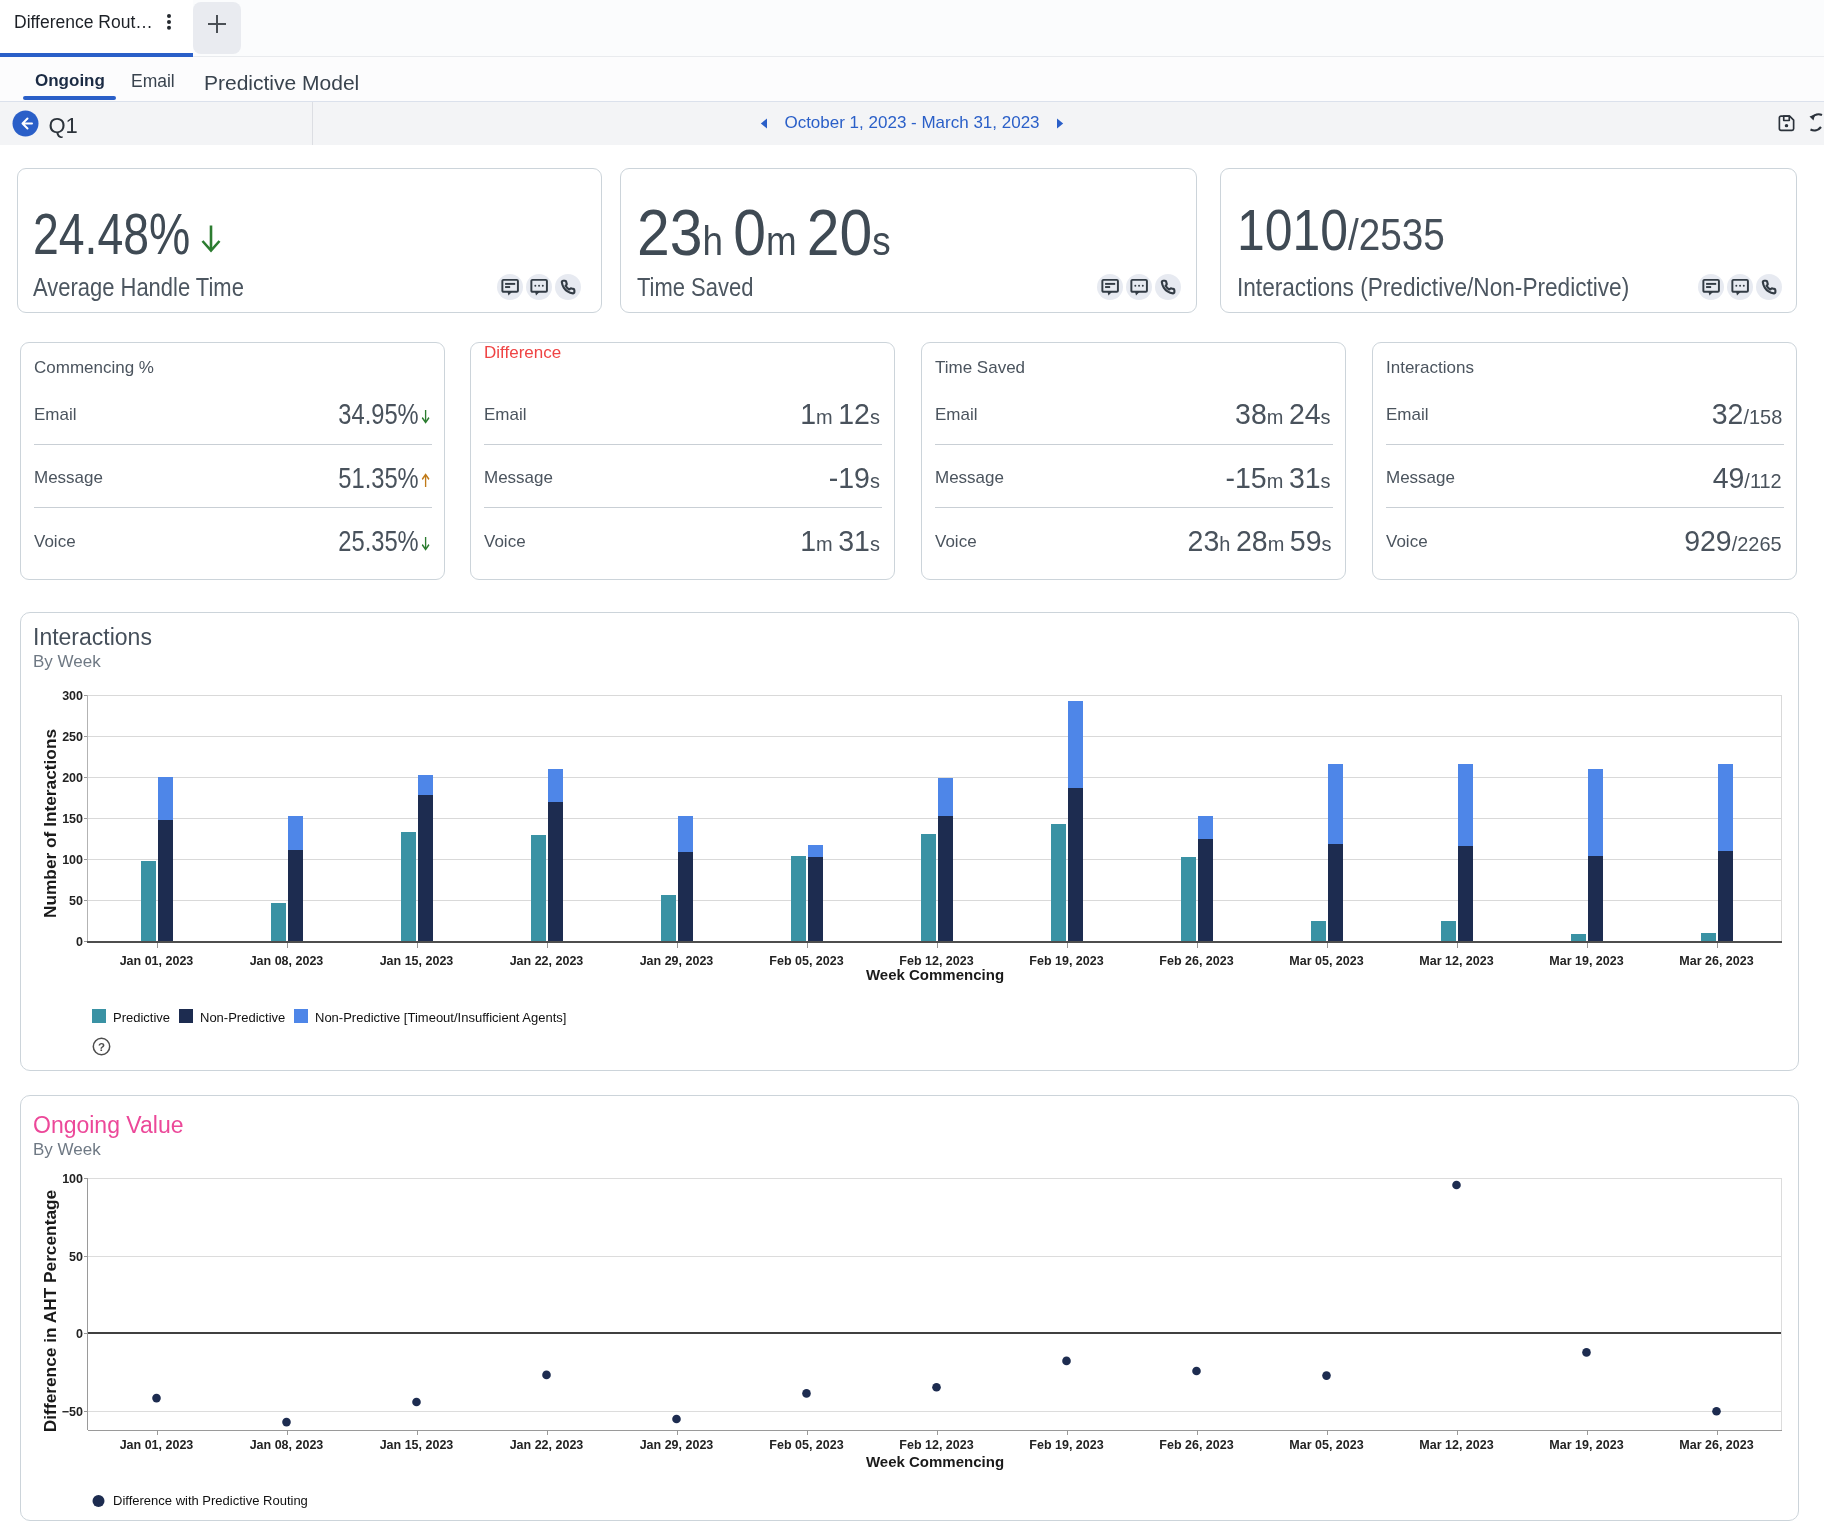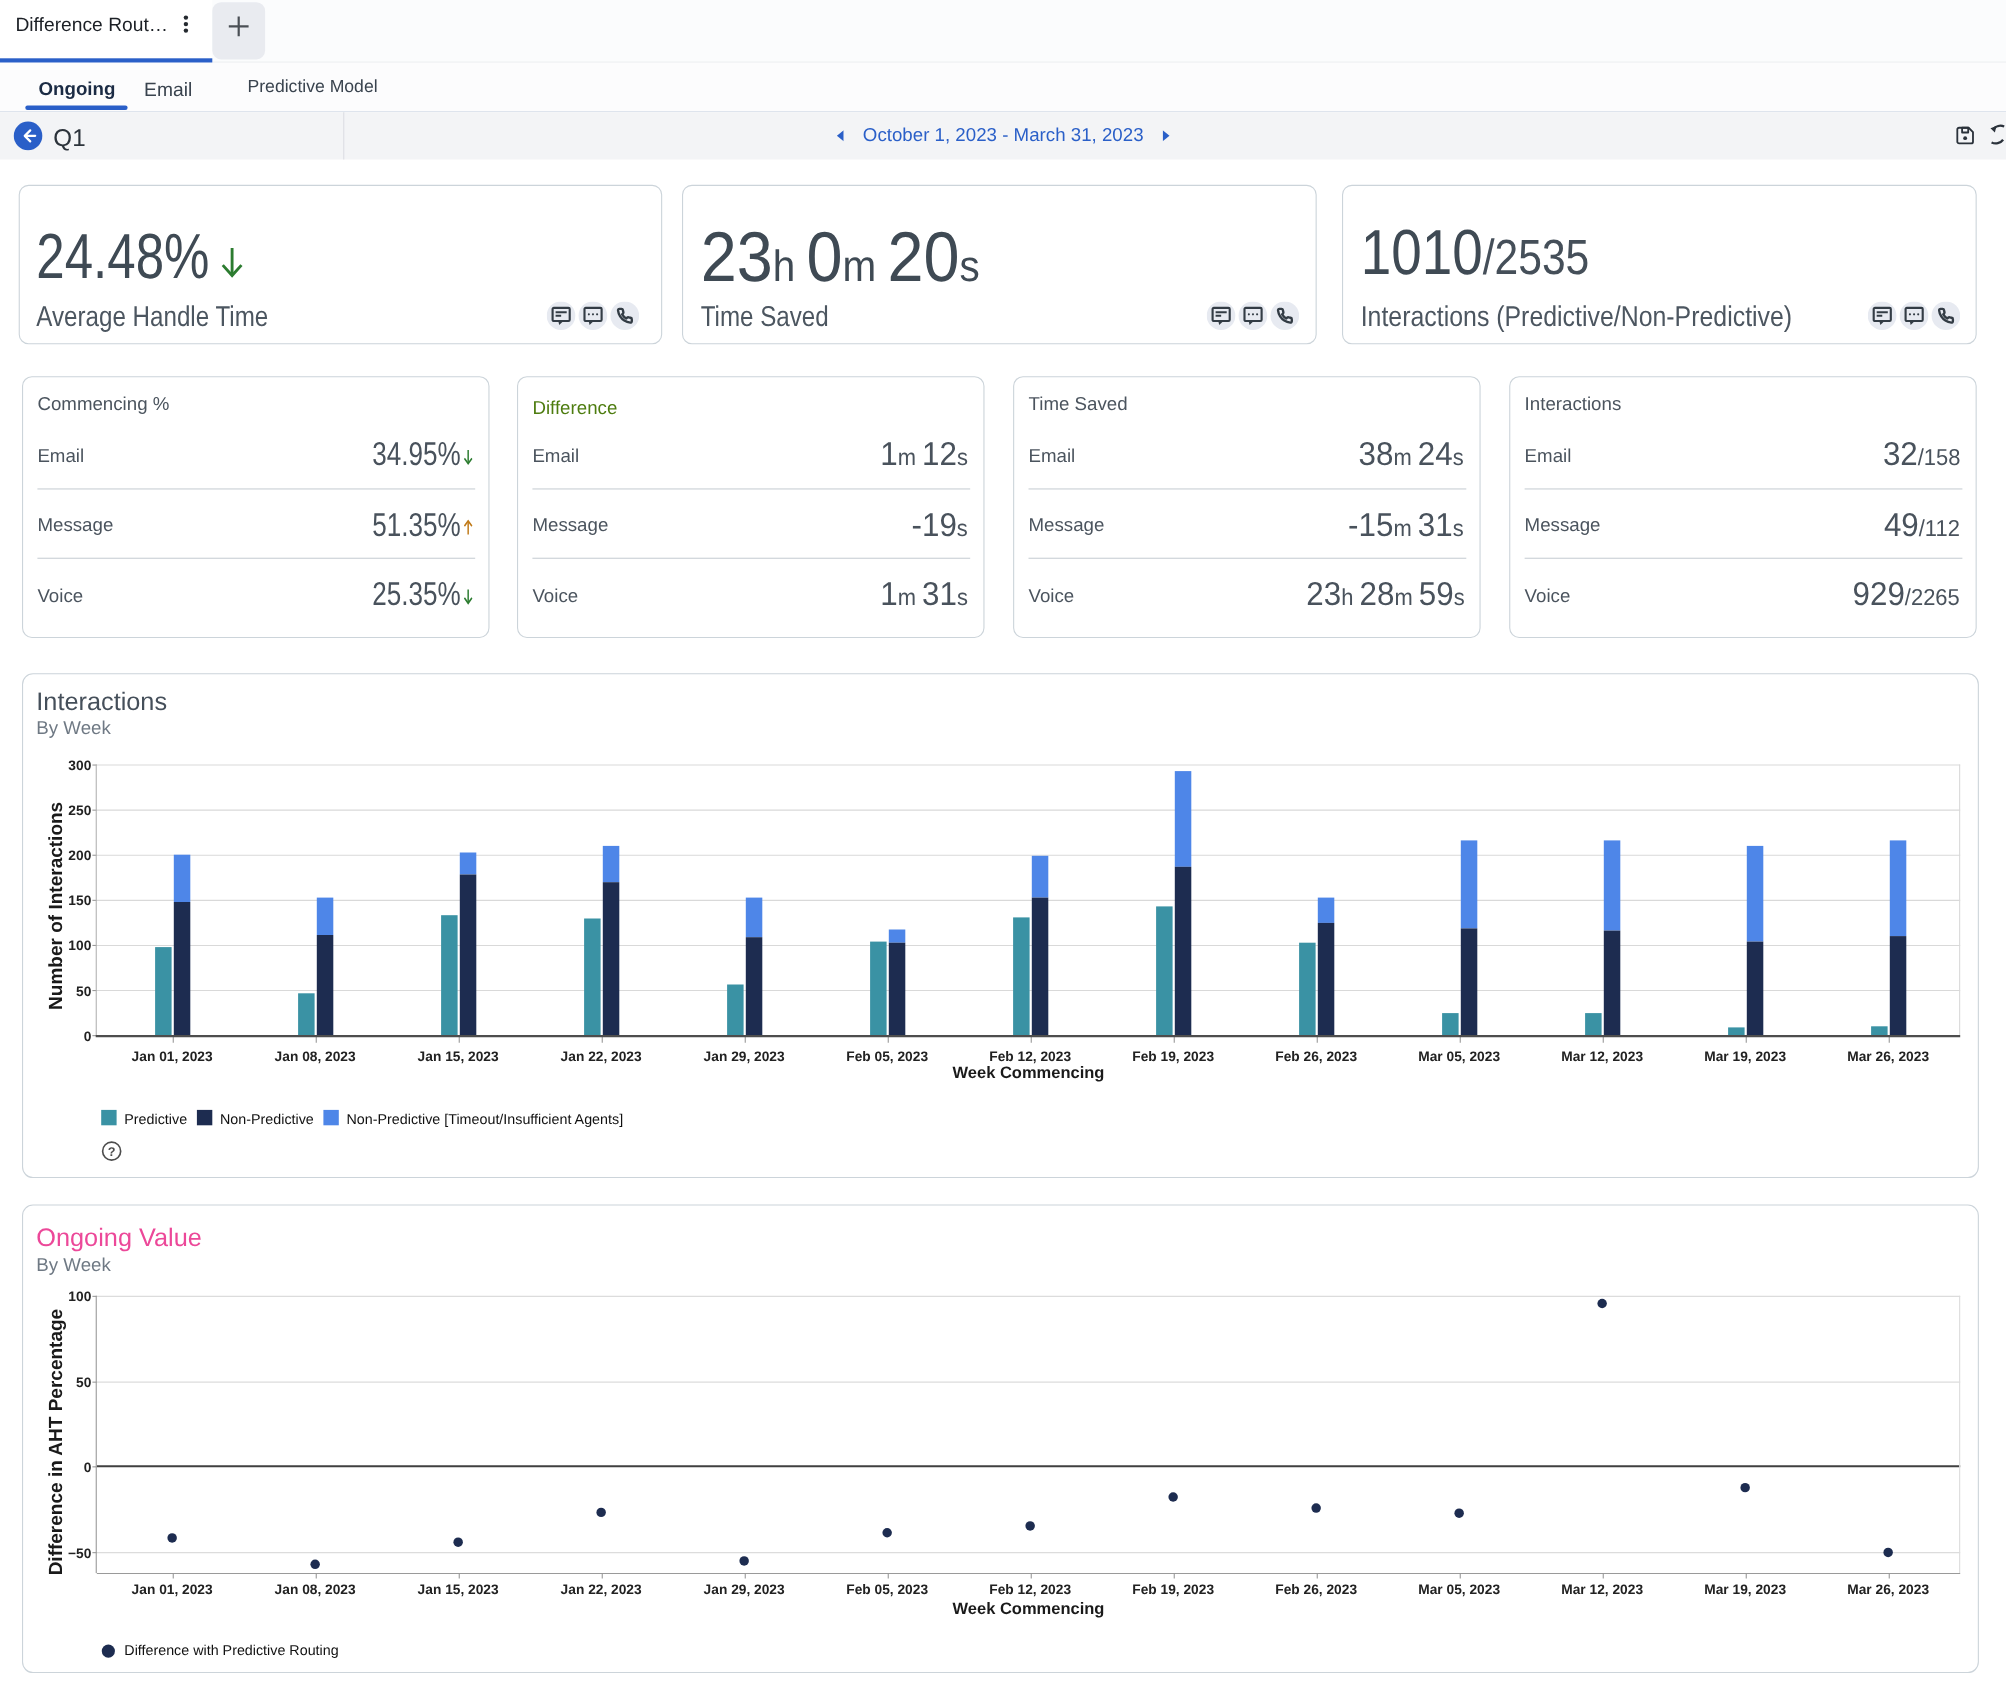--- a/index.html
+++ b/index.html
@@ -30,21 +30,21 @@
 <div class="abs" style="left:193px;top:2px;width:48px;height:52px;background:#e9ebf0;border-radius:8px"></div>
 <svg class="abs" style="left:207px;top:13.5px" width="20" height="20" viewBox="0 0 20 20">
 <line x1="10" y1="1" x2="10" y2="19" stroke="#4a4f55" stroke-width="2"></line>
 <line x1="1" y1="10" x2="19" y2="10" stroke="#4a4f55" stroke-width="2"></line>
     </svg>
 
 <div class="abs dots" style="left:0;top:57px;width:1824px;height:44px;background:#fcfcfd"></div>
 <div class="abs" style="left:35px;top:70.5px;font-size:17px;font-weight:bold;color:#1b2b44">Ongoing</div>
 <div class="abs" style="left:23px;top:95.5px;width:93px;height:4.5px;background:#2a5fc8;border-radius:2px"></div>
 <div class="abs" style="left:131px;top:70.5px;font-size:17.5px;color:#39434e">Email</div>
-<div class="abs" style="left:225px;top:70.5px;font-size:16px;color:#39434e">Predictive Model</div>
+<div class="abs" style="left:204px;top:70.5px;font-size:21px;color:#39434e">Predictive Model</div>
 
 <div class="abs" style="left:0;top:101px;width:1824px;height:1px;background:#dbe1ec"></div>
 <div class="abs" style="left:0;top:102px;width:1824px;height:43px;background:#f3f4f6"></div>
 <div class="abs" style="left:312px;top:102px;width:1px;height:43px;background:#dcdee3"></div>
 <svg class="abs" style="left:12px;top:110px" width="27" height="27" viewBox="0 0 27 27">
 <circle cx="13.5" cy="13.5" r="13" fill="#2a5fc8"></circle>
 <path d="M15.5 8.5 L10.5 13.5 L15.5 18.5 M10.5 13.5 L20 13.5" stroke="#fff" stroke-width="2" fill="none" stroke-linecap="round" stroke-linejoin="round"></path>
     </svg>
 <div class="abs" style="left:48.5px;top:113px;font-size:22px;color:#2c333b">Q1</div>
 <div class="abs" style="left:612px;top:101px;width:600px;height:44px;display:flex;align-items:center;justify-content:center;gap:17px">
@@ -180,21 +180,21 @@
 <div class="abs" style="left:13px;top:188.5px;font-size:17px;color:#4b545e">Voice</div>
 <div class="abs vrow" style="right:14px;top:184px">
         <span class="vn">25.35%</span>
         <svg style="margin-left:3px" width="11" height="15" viewBox="0 0 11 15" fill="none" stroke="#2c7c30" stroke-width="1.7">
           <line x1="5.5" y1="1" x2="5.5" y2="13"></line>
           <path d="M1.2 8.6 L5.5 13.4 L9.8 8.6"></path>
         </svg>
       </div>
 </div>
 <div class="card abs" style="left:470px;top:342px;width:425px;height:238px">
-<div class="abs" style="left:13px;top:18px;font-size:17px;color:#4d7c0f">Difference</div>
+<div class="abs" style="left:13px;top:0;font-size:17px;color:#ef4444">Difference</div>
 <div class="abs" style="left:13px;top:61.5px;font-size:17px;color:#4b545e">Email</div>
 <div class="abs vrow2" style="right:14px;top:57px">
         <span class="vn">1</span>
         <span class="vu">m&nbsp;</span>
         <span class="vn">12</span>
         <span class="vu">s</span>
       </div>
 <div class="abs" style="left:13px;right:12px;top:100.5px;height:1px;background:#c9cfd5"></div>
 <div class="abs" style="left:13px;top:125.0px;font-size:17px;color:#4b545e">Message</div>
 <div class="abs vrow2" style="right:14px;top:120.5px">

